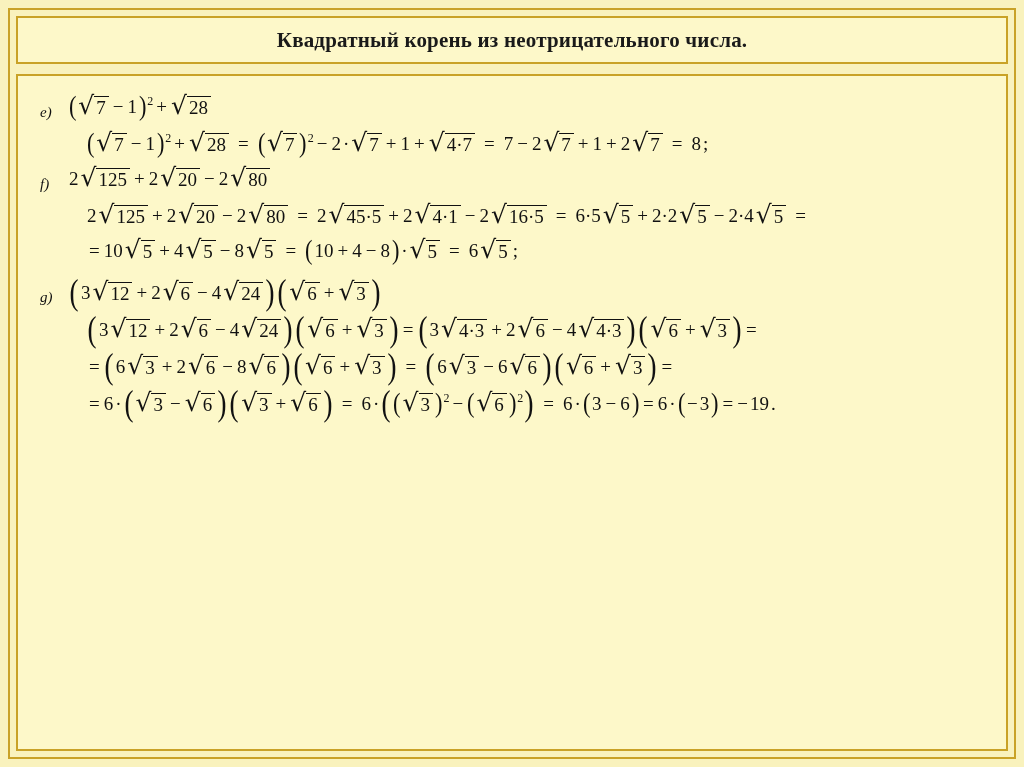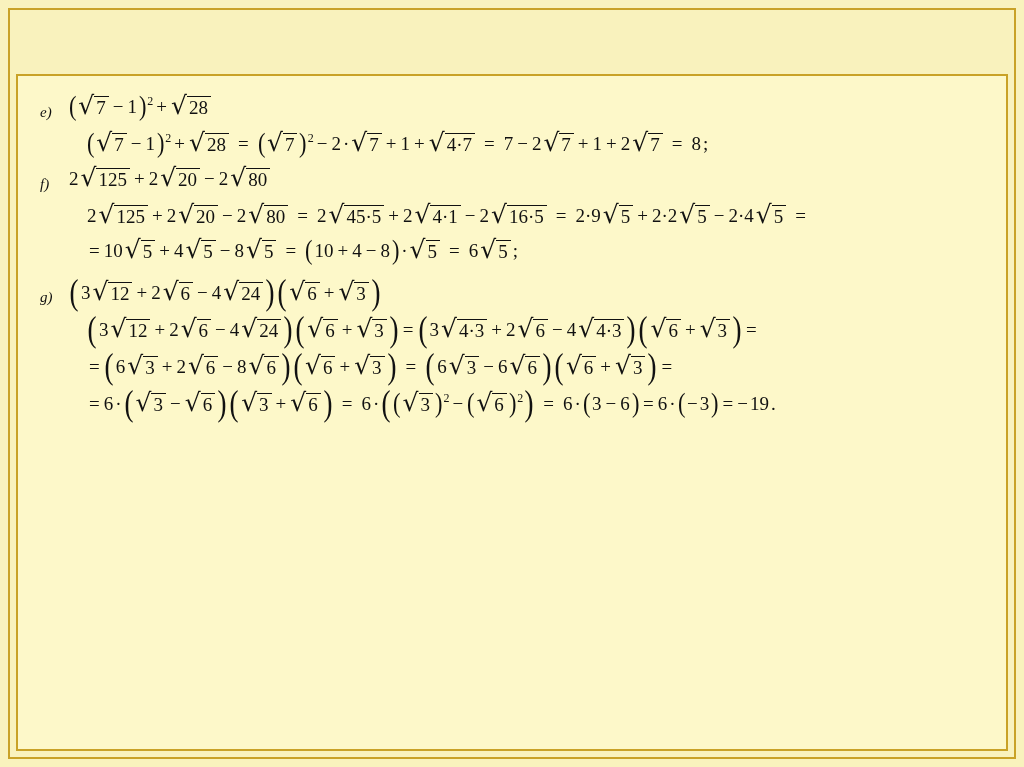--- a/index.html
+++ b/index.html
@@ -147,20 +147,23 @@
   .tok {
     padding: 0 1px;
   }
 </style>
 </head>
 <body>
 
 <div class="slide">
   <div class="outer-frame"></div>
 
+  <div class="title-box">
+    <div class="title-text">Квадратный корень из неотрицательного числа.</div>
+  </div>
 
   <div class="body-box">
 
     <div class="item">
       <div class="item-head">
         <div class="label">e)</div>
         <div class="mathline">
           <span class="paren">(</span>
           <span class="rad">
               <span class="sign">√</span>
@@ -291,21 +294,21 @@
             <span class="sign">√</span>
             <span class="rand">4·1</span>
           </span>
         <span class="op">−</span>
         <span class="tok">2</span>
         <span class="rad">
             <span class="sign">√</span>
             <span class="rand">16·5</span>
           </span>
         <span class="op-wide">=</span>
-        <span class="tok">2·9</span>
+        <span class="tok">6·5</span>
         <span class="rad">
             <span class="sign">√</span>
             <span class="rand">5</span>
           </span>
         <span class="op">+</span>
         <span class="tok">2·2</span>
         <span class="rad">
             <span class="sign">√</span>
             <span class="rand">5</span>
           </span>

